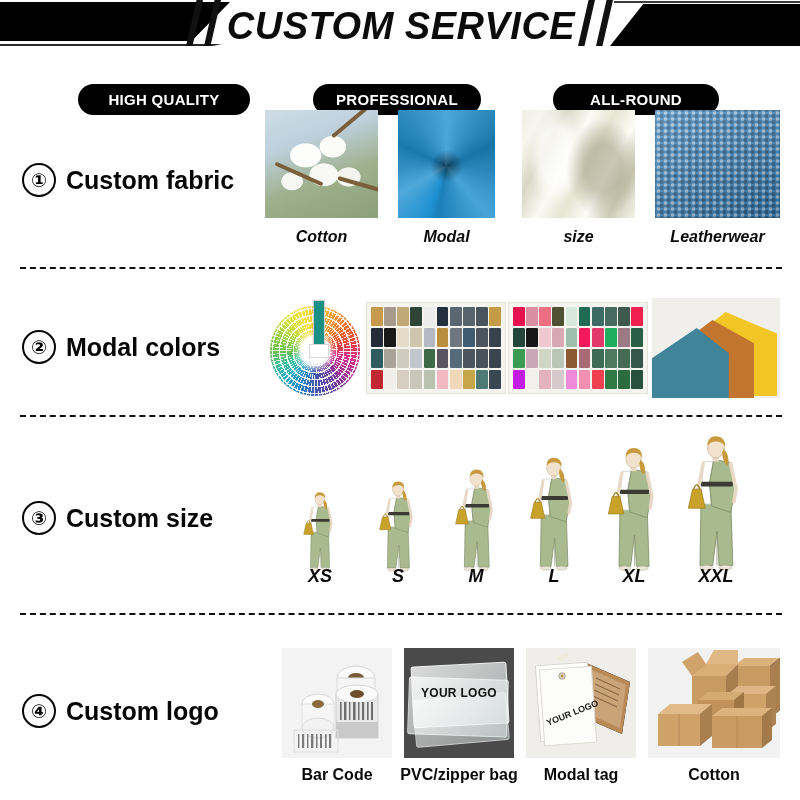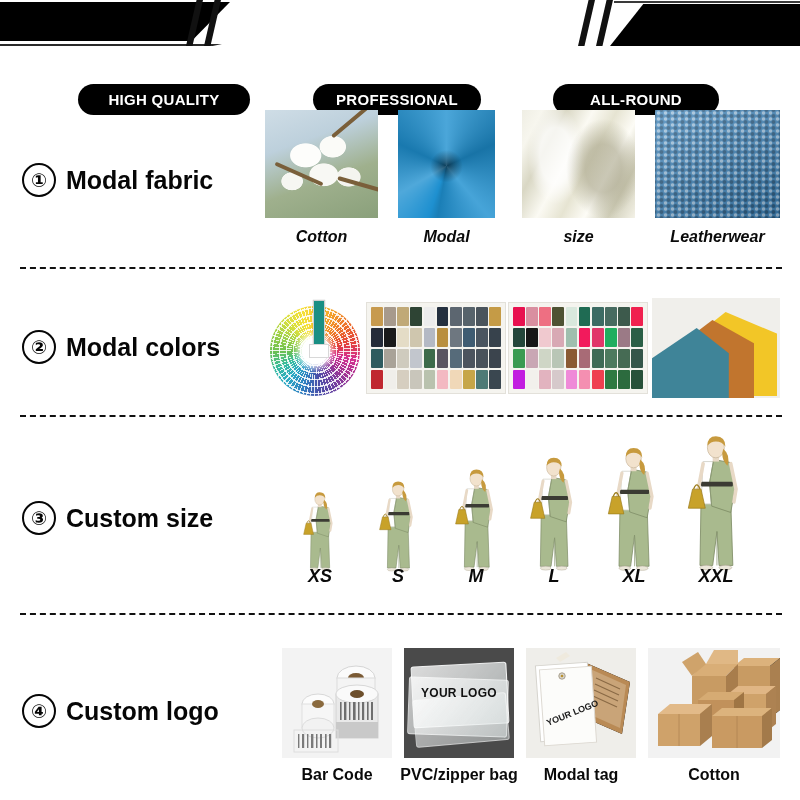--- a/index.html
+++ b/index.html
@@ -209,20 +209,21 @@
 <div class="page">
 
   <div class="header">
     <div class="hdr-band band-left">
       <div class="shape-left"></div>
       <div class="shape-left-rule"></div>
       <div class="slash sl-a"></div>
       <div class="slash sl-b"></div>
     </div>
 
+    <div class="hdr-title">CUSTOM SERVICE</div>
 
     <div class="hdr-band band-right">
       <div class="slash sr-a"></div>
       <div class="slash sr-b"></div>
       <div class="shape-right-rule"></div>
       <div class="shape-right"></div>
     </div>
 
     <div class="badges">
       <div class="badge badge-0">HIGH QUALITY</div>
@@ -230,21 +231,21 @@
       <div class="badge badge-1">PROFESSIONAL</div>
     </div>
   </div>
 
   <div class="divider d0"></div>
   <div class="divider d1"></div>
   <div class="divider d2"></div>
 
   <div class="row-label lbl-1">
     <span class="num-circle">①</span>
-    <span>Modal fabric</span>
+    <span>Custom fabric</span>
   </div>
 
   <div class="tile fab-cotton" style="left:265px;top:110px;width:113px;height:108px;">
     <div class="branch b1"></div>
       <div class="branch b2"></div>
       <div class="branch b3"></div>
   </div>
   <div class="cap cap-italic" style="left:265px;top:228px;width:113px;">Cotton</div>
 
   <div class="tile fab-modal" style="left:398px;top:110px;width:97px;height:108px;">

